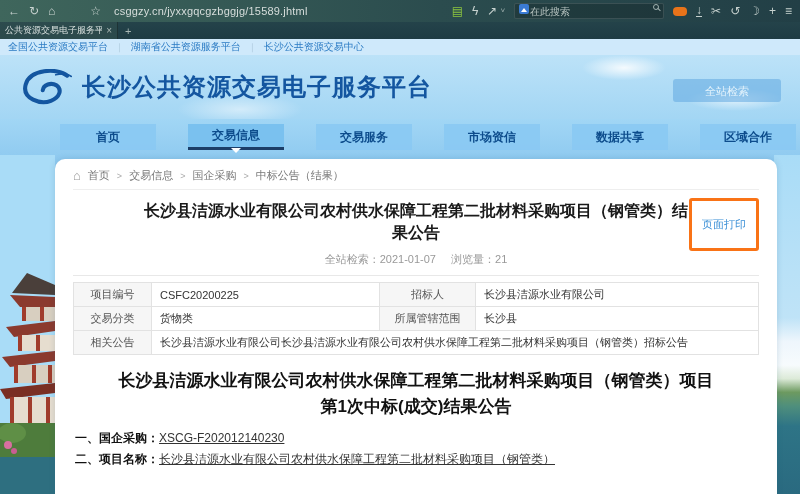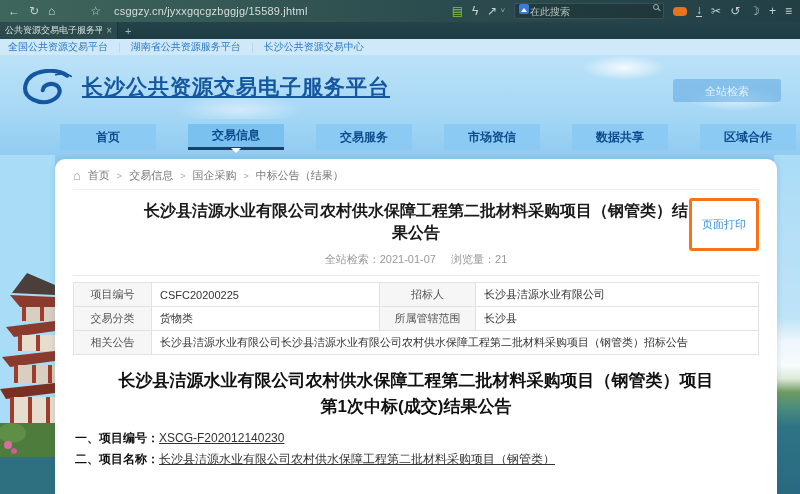--- a/index.html
+++ b/index.html
@@ -43,21 +43,21 @@
   .tl-sep { color:#aac6da; font-size:9px; }
 
   
   .siteheader { position:relative; z-index:2; height:64px; display:flex; align-items:center; padding:0 20px;
     background:linear-gradient(180deg,#bce2f8,#a3d6f4); overflow:hidden; }
   .siteheader::before { content:""; position:absolute; inset:0;
     background:radial-gradient(60px 18px at 78% 20%, rgba(255,255,255,.85), rgba(255,255,255,0) 70%),
                radial-gradient(90px 22px at 30% 85%, rgba(255,255,255,.5), rgba(255,255,255,0) 70%),
                radial-gradient(70px 16px at 92% 70%, rgba(255,255,255,.6), rgba(255,255,255,0) 70%); }
   .logo { display:flex; align-items:center; gap:10px; position:relative; z-index:1; cursor:pointer; }
-  .site-title { font-size:21px; font-weight:bold; color:#1456a0; letter-spacing:1px;text-decoration:underline; }
+  .site-title { font-size:24px; font-weight:bold; color:#1456a0; letter-spacing:1px; }
   .site-search { position:absolute; right:19px; top:24px; width:108px; height:23px; background:rgba(96,168,224,.55); border-radius:3px; border:none; outline:none; text-align:center; font-size:11px; color:#f2faff; z-index:1; font-family:Liberation Sans, sans-serif; }
   .site-search::placeholder { color:#e4f3fc; }
 
   
   .nav { position:relative; z-index:2; height:40px; display:flex; justify-content:space-between; padding:5px 4px 0 60px; width:800px; }
   .nav-item { width:96px; height:26px; background:rgba(137,201,243,.9); color:#0d4c8c; font-size:12px; font-weight:bold; display:flex; align-items:center; justify-content:center; cursor:pointer; position:relative; flex:0 0 auto; }
   .nav-item.active { background:rgba(120,192,238,.95); border-bottom:3px solid #1c3e68; }
   .nav-item.active::after { content:""; position:absolute; left:50%; bottom:-11px; transform:translateX(-50%); border:5px solid transparent; border-top-color:#fff; }
 
   
@@ -223,20 +223,20 @@
       <tr>
         <td class="lab c1">相关公告</td>
         <td colspan="3">长沙县洁源水业有限公司长沙县洁源水业有限公司农村供水保障工程第二批材料采购项目（钢管类）招标公告</td>
       </tr>
     </tbody>
       </table>
 
     <div class="body-heading">长沙县洁源水业有限公司农村供水保障工程第二批材料采购项目（钢管类）项目第1次中标(成交)结果公告</div>
 
     <div class="item">
-      <b>一、项目编号：</b><span class="und">XSCG-F202012140230</span>
+      <b>一、国企采购：</b><span class="und">XSCG-F202012140230</span>
     </div>
     <div class="item">
       <b>二、项目名称：</b><span class="und">长沙县洁源水业有限公司农村供水保障工程第二批材料采购项目（钢管类）</span>
     </div>
 
   </div>
 </div>
 
 </body></html>

